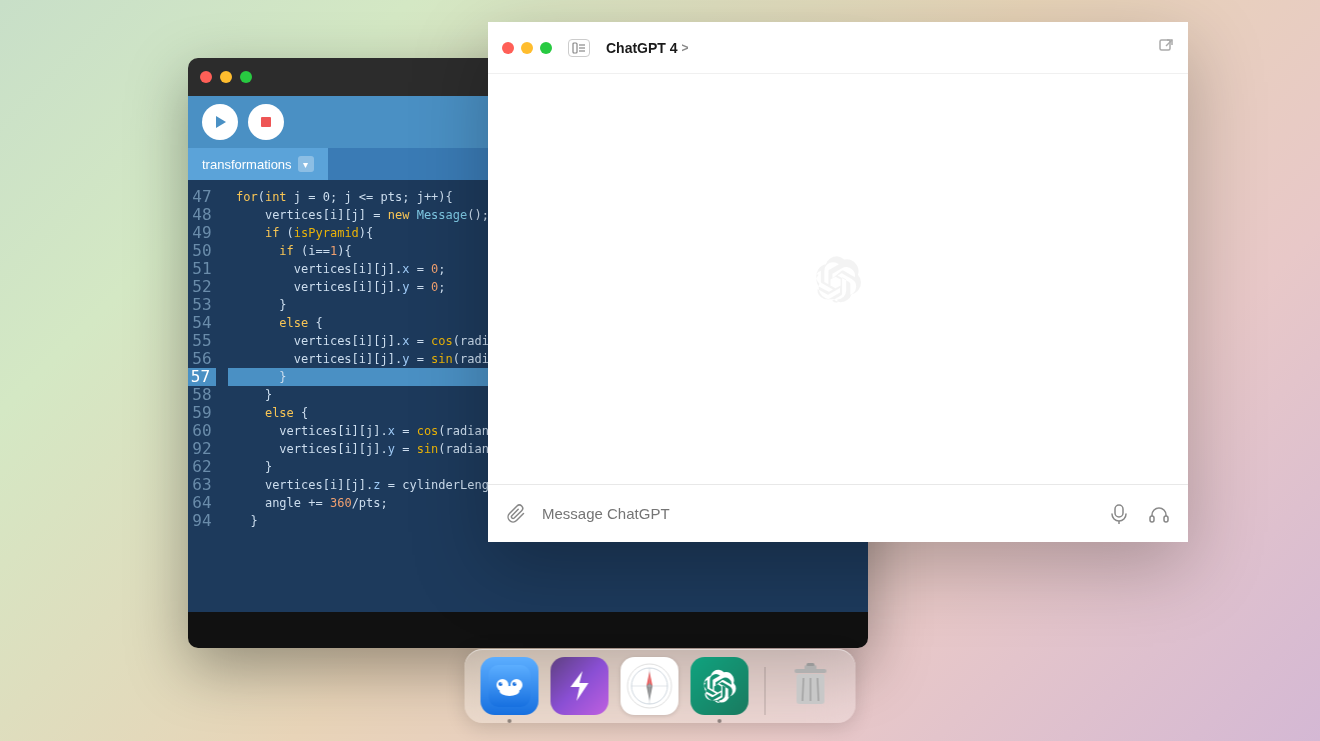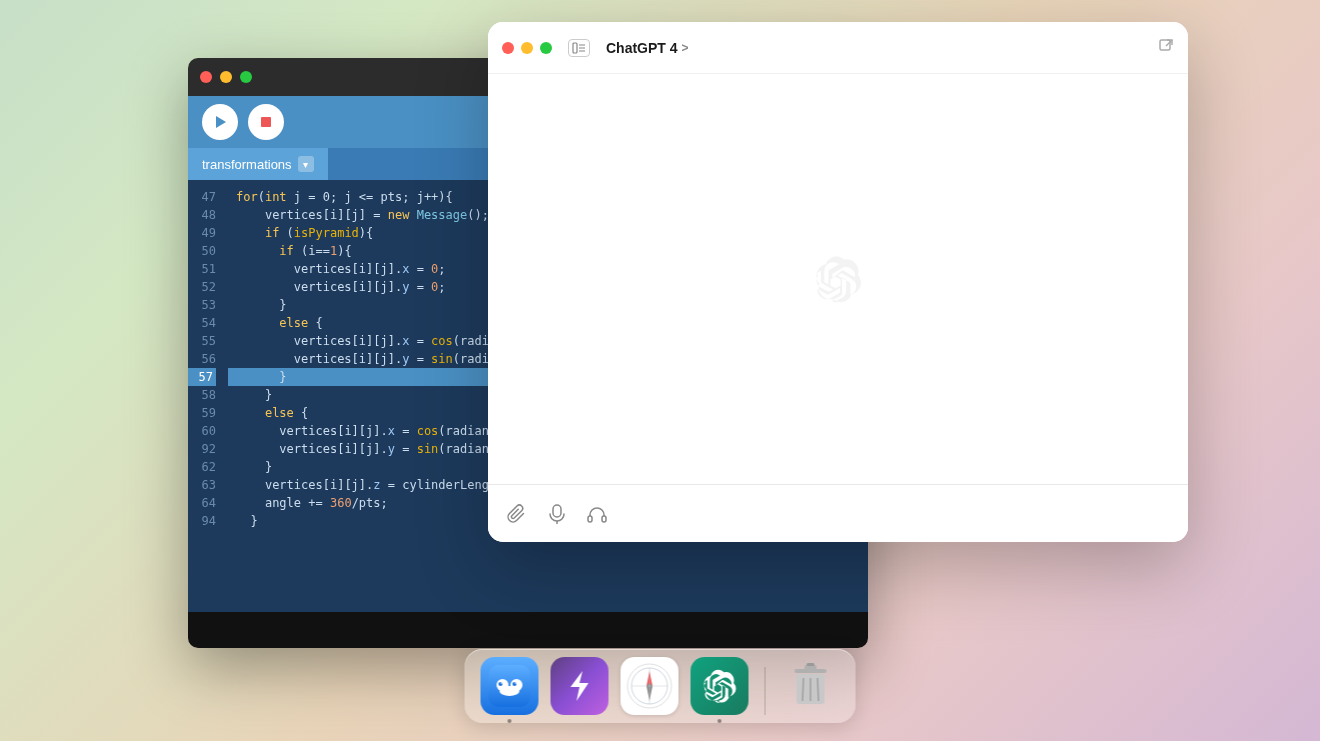--- a/index.html
+++ b/index.html
@@ -113,23 +113,23 @@
       display: flex;
       flex: 1;
       background: #1d3a5c;
       height: calc(100% - 38px - 52px - 32px - 36px);
     }
 
     .line-numbers {
       background: #1d3a5c;
       padding: 8px 0;
       min-width: 36px;
-      text-align: right;
+      text-align: center;
       color: #6a8caa;
-      font-size: 12px;
+      font-size: 16px;
       font-family: 'SF Mono', Menlo, monospace;
       line-height: 18px;
       padding-right: 8px;
       user-select: none;
     }
 
     .code-area {
       flex: 1;
       background: #1d3a5c;
       padding: 8px 0 8px 4px;
@@ -156,21 +156,21 @@
     .prop { color: #9ec9f5; }
 
     
     .chatgpt-window {
       position: absolute;
       left: 488px;
       top: 22px;
       width: 700px;
       height: 520px;
       background: white;
-      border-radius: 15px;
+      border-radius: 0;
       box-shadow: 0 25px 70px rgba(0,0,0,0.25);
       display: flex;
       flex-direction: column;
       overflow: hidden;
     }
 
     .chatgpt-titlebar {
       height: 52px;
       display: flex;
       align-items: center;
@@ -452,20 +452,21 @@
       <path d="M37.532 16.87a9.963 9.963 0 0 0-.856-8.184 10.078 10.078 0 0 0-10.855-4.835 9.964 9.964 0 0 0-6.215-2.807 10.078 10.078 0 0 0-9.587 6.934 9.967 9.967 0 0 0-6.664 4.834 10.08 10.08 0 0 0 1.24 11.817 9.965 9.965 0 0 0 .856 8.185 10.079 10.079 0 0 0 10.855 4.835 9.965 9.965 0 0 0 6.215 2.806 10.079 10.079 0 0 0 9.587-6.934 9.967 9.967 0 0 0 6.663-4.834 10.079 10.079 0 0 0-1.238-11.817zm-17.53 24.014a7.437 7.437 0 0 1-4.768-1.727c.061-.033.168-.091.237-.134l7.912-4.568a1.287 1.287 0 0 0 .648-1.134V19.054l3.346 1.932a.119.119 0 0 1 .065.097v9.238a7.475 7.475 0 0 1-7.44 7.583zm-15.99-6.849a7.435 7.435 0 0 1-.888-5.01c.059.036.162.099.237.141l7.912 4.568a1.287 1.287 0 0 0 1.294 0l9.663-5.578v3.863a.121.121 0 0 1-.048.103l-7.993 4.618a7.476 7.476 0 0 1-10.177-2.705zm-2.075-17.369a7.43 7.43 0 0 1 3.885-3.271c0 .068-.004.19-.004.274v9.137a1.285 1.285 0 0 0 .648 1.133l9.663 5.578-3.346 1.931a.12.12 0 0 1-.116.012L4.51 27.086a7.475 7.475 0 0 1-.573-10.42zm27.99 6.419l-9.663-5.579 3.346-1.931a.12.12 0 0 1 .116-.013l8.464 4.884a7.477 7.477 0 0 1-1.158 13.528v-9.412a1.286 1.286 0 0 0-.645-1.077zm3.33-5.043a11.1 11.1 0 0 0-.237-.142l-7.912-4.568a1.287 1.287 0 0 0-1.294 0L15.78 19.9v-3.864a.12.12 0 0 1 .048-.103l7.993-4.617a7.476 7.476 0 0 1 11.064 7.736zm-20.99 6.895l-3.347-1.932a.12.12 0 0 1-.065-.097v-9.236a7.475 7.475 0 0 1 12.245-5.75c-.061.033-.168.091-.237.134l-7.912 4.568a1.287 1.287 0 0 0-.648 1.133zm1.817-3.92l4.305-2.485 4.305 2.484v4.968l-4.305 2.484-4.305-2.484z" fill="#c8c8c8"></path>
     </svg>
   </div>
 
   <div class="chatgpt-input-bar">
     <div class="attach-btn">
       <svg width="20" height="20" viewBox="0 0 20 20">
         <path d="M16.5 9.5l-7 7a4.95 4.95 0 0 1-7-7l7.5-7.5a3.3 3.3 0 0 1 4.67 4.67L7.2 14a1.65 1.65 0 0 1-2.33-2.33l6.33-6.34" fill="none" stroke="#888" stroke-width="1.5" stroke-linecap="round"></path>
       </svg>
     </div>
+    <input class="message-input" type="text" placeholder="Message ChatGPT" style="">
     <div class="mic-btn">
       <svg width="18" height="20" viewBox="0 0 18 20">
         <rect x="5" y="1" width="8" height="12" rx="4" fill="none" stroke="#888" stroke-width="1.5"></rect>
         <path d="M2 10c0 3.87 3.13 7 7 7s7-3.13 7-7" fill="none" stroke="#888" stroke-width="1.5" stroke-linecap="round"></path>
         <line x1="9" y1="17" x2="9" y2="20" stroke="#888" stroke-width="1.5"></line>
       </svg>
     </div>
     <div class="headphone-btn">
       <svg width="20" height="18" viewBox="0 0 20 18">
         <path d="M3 11V10a7 7 0 0 1 14 0v1" fill="none" stroke="#888" stroke-width="1.5"></path>

